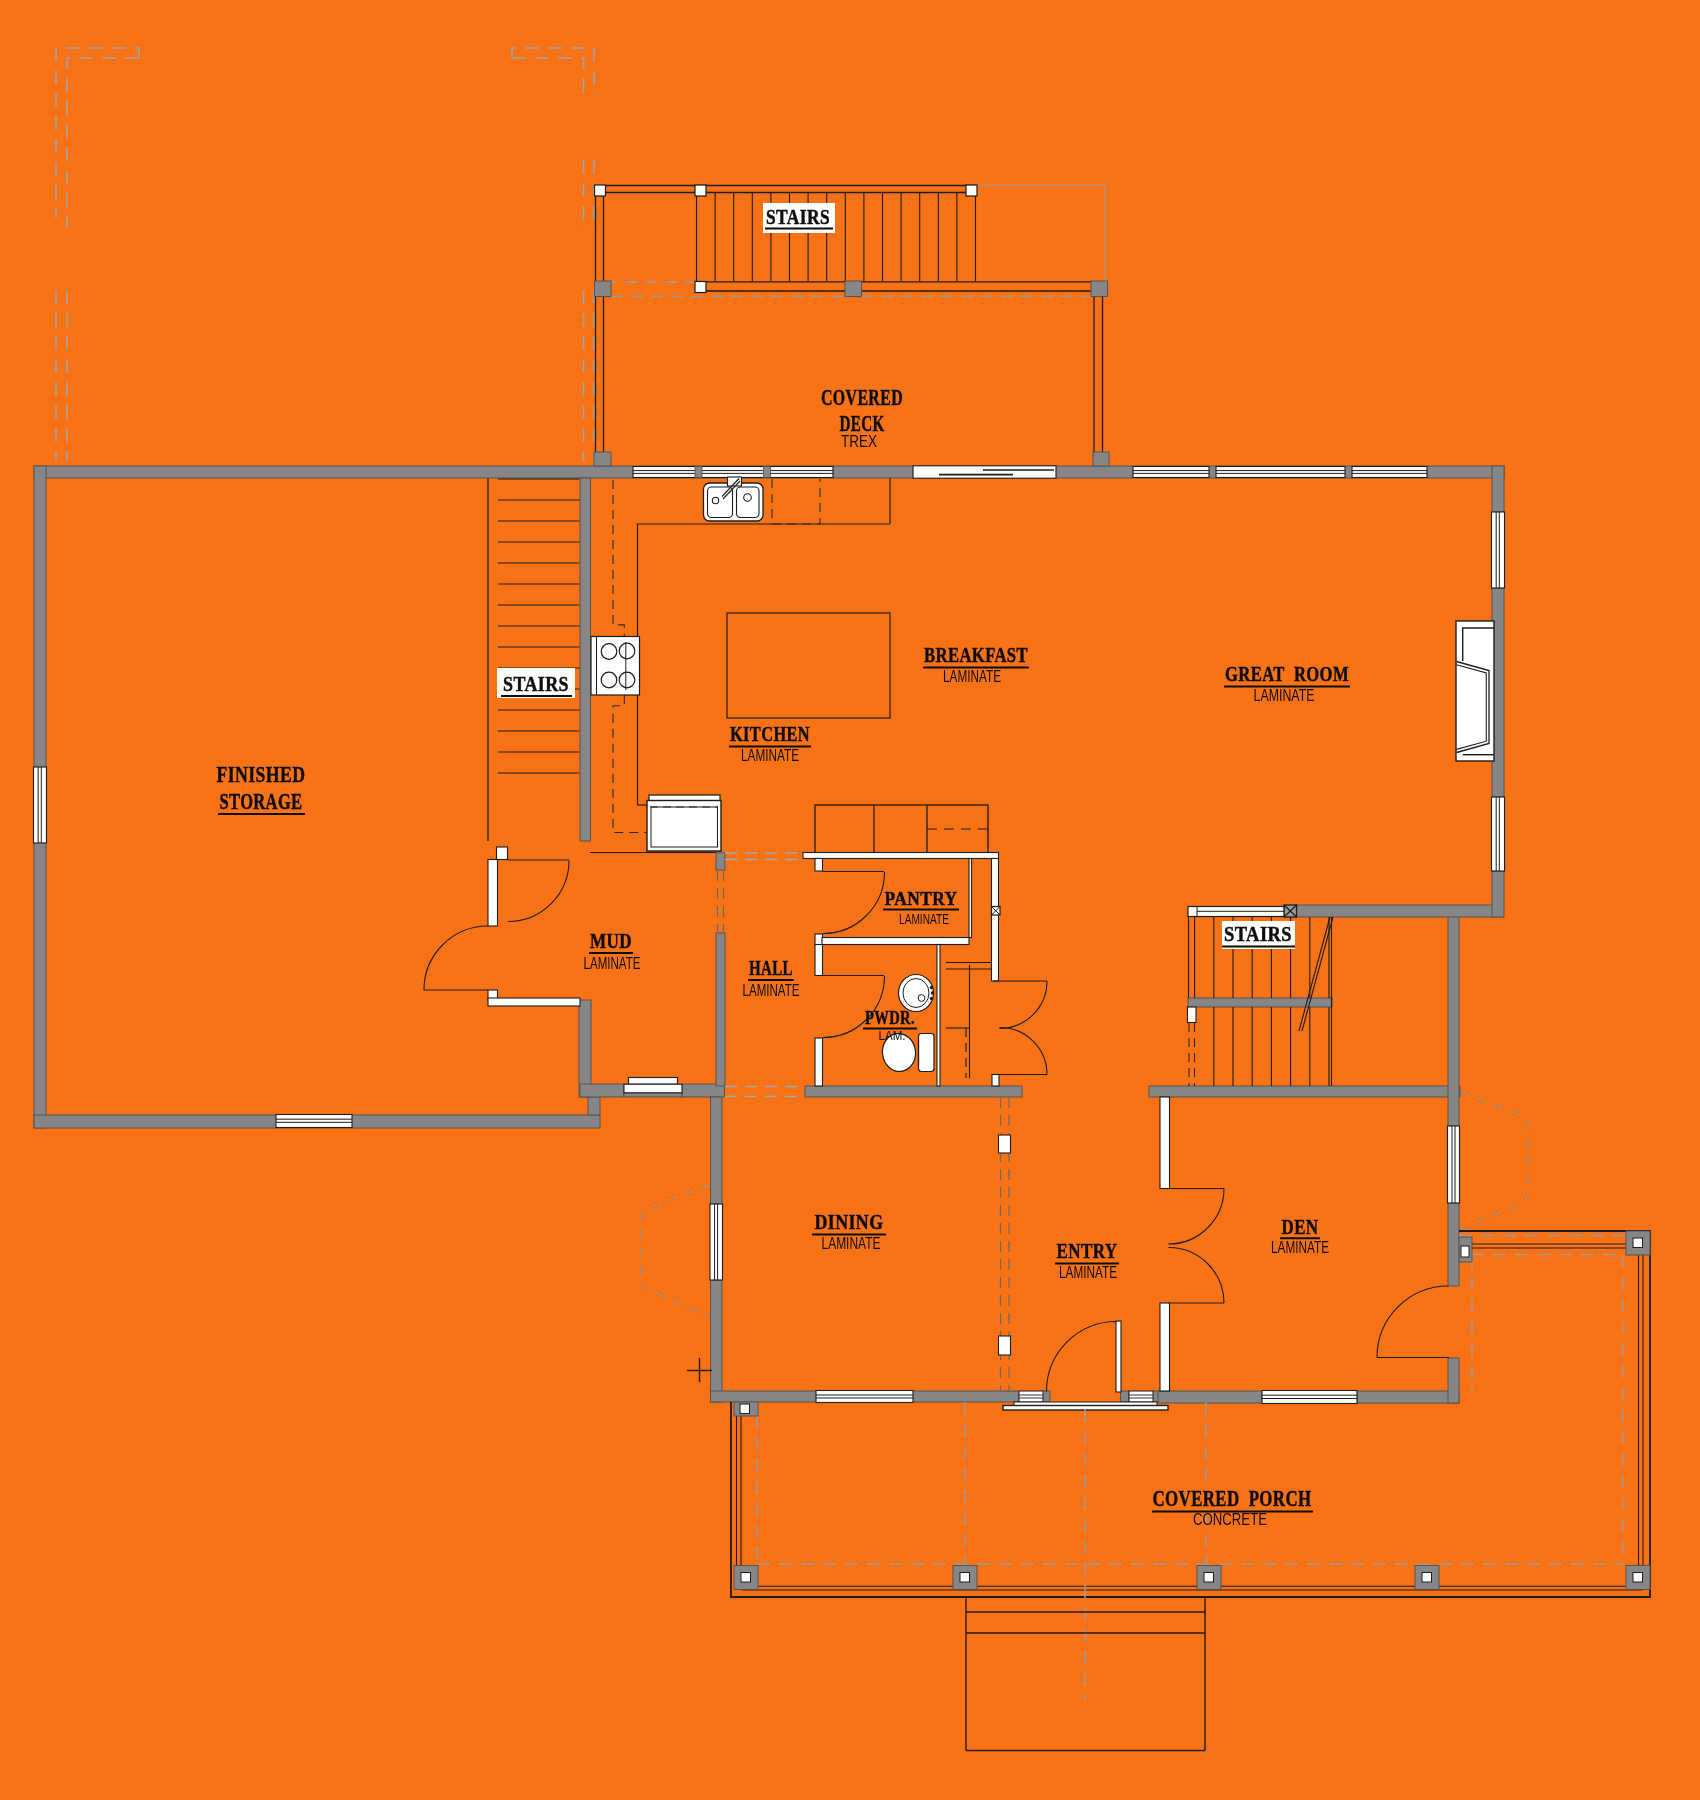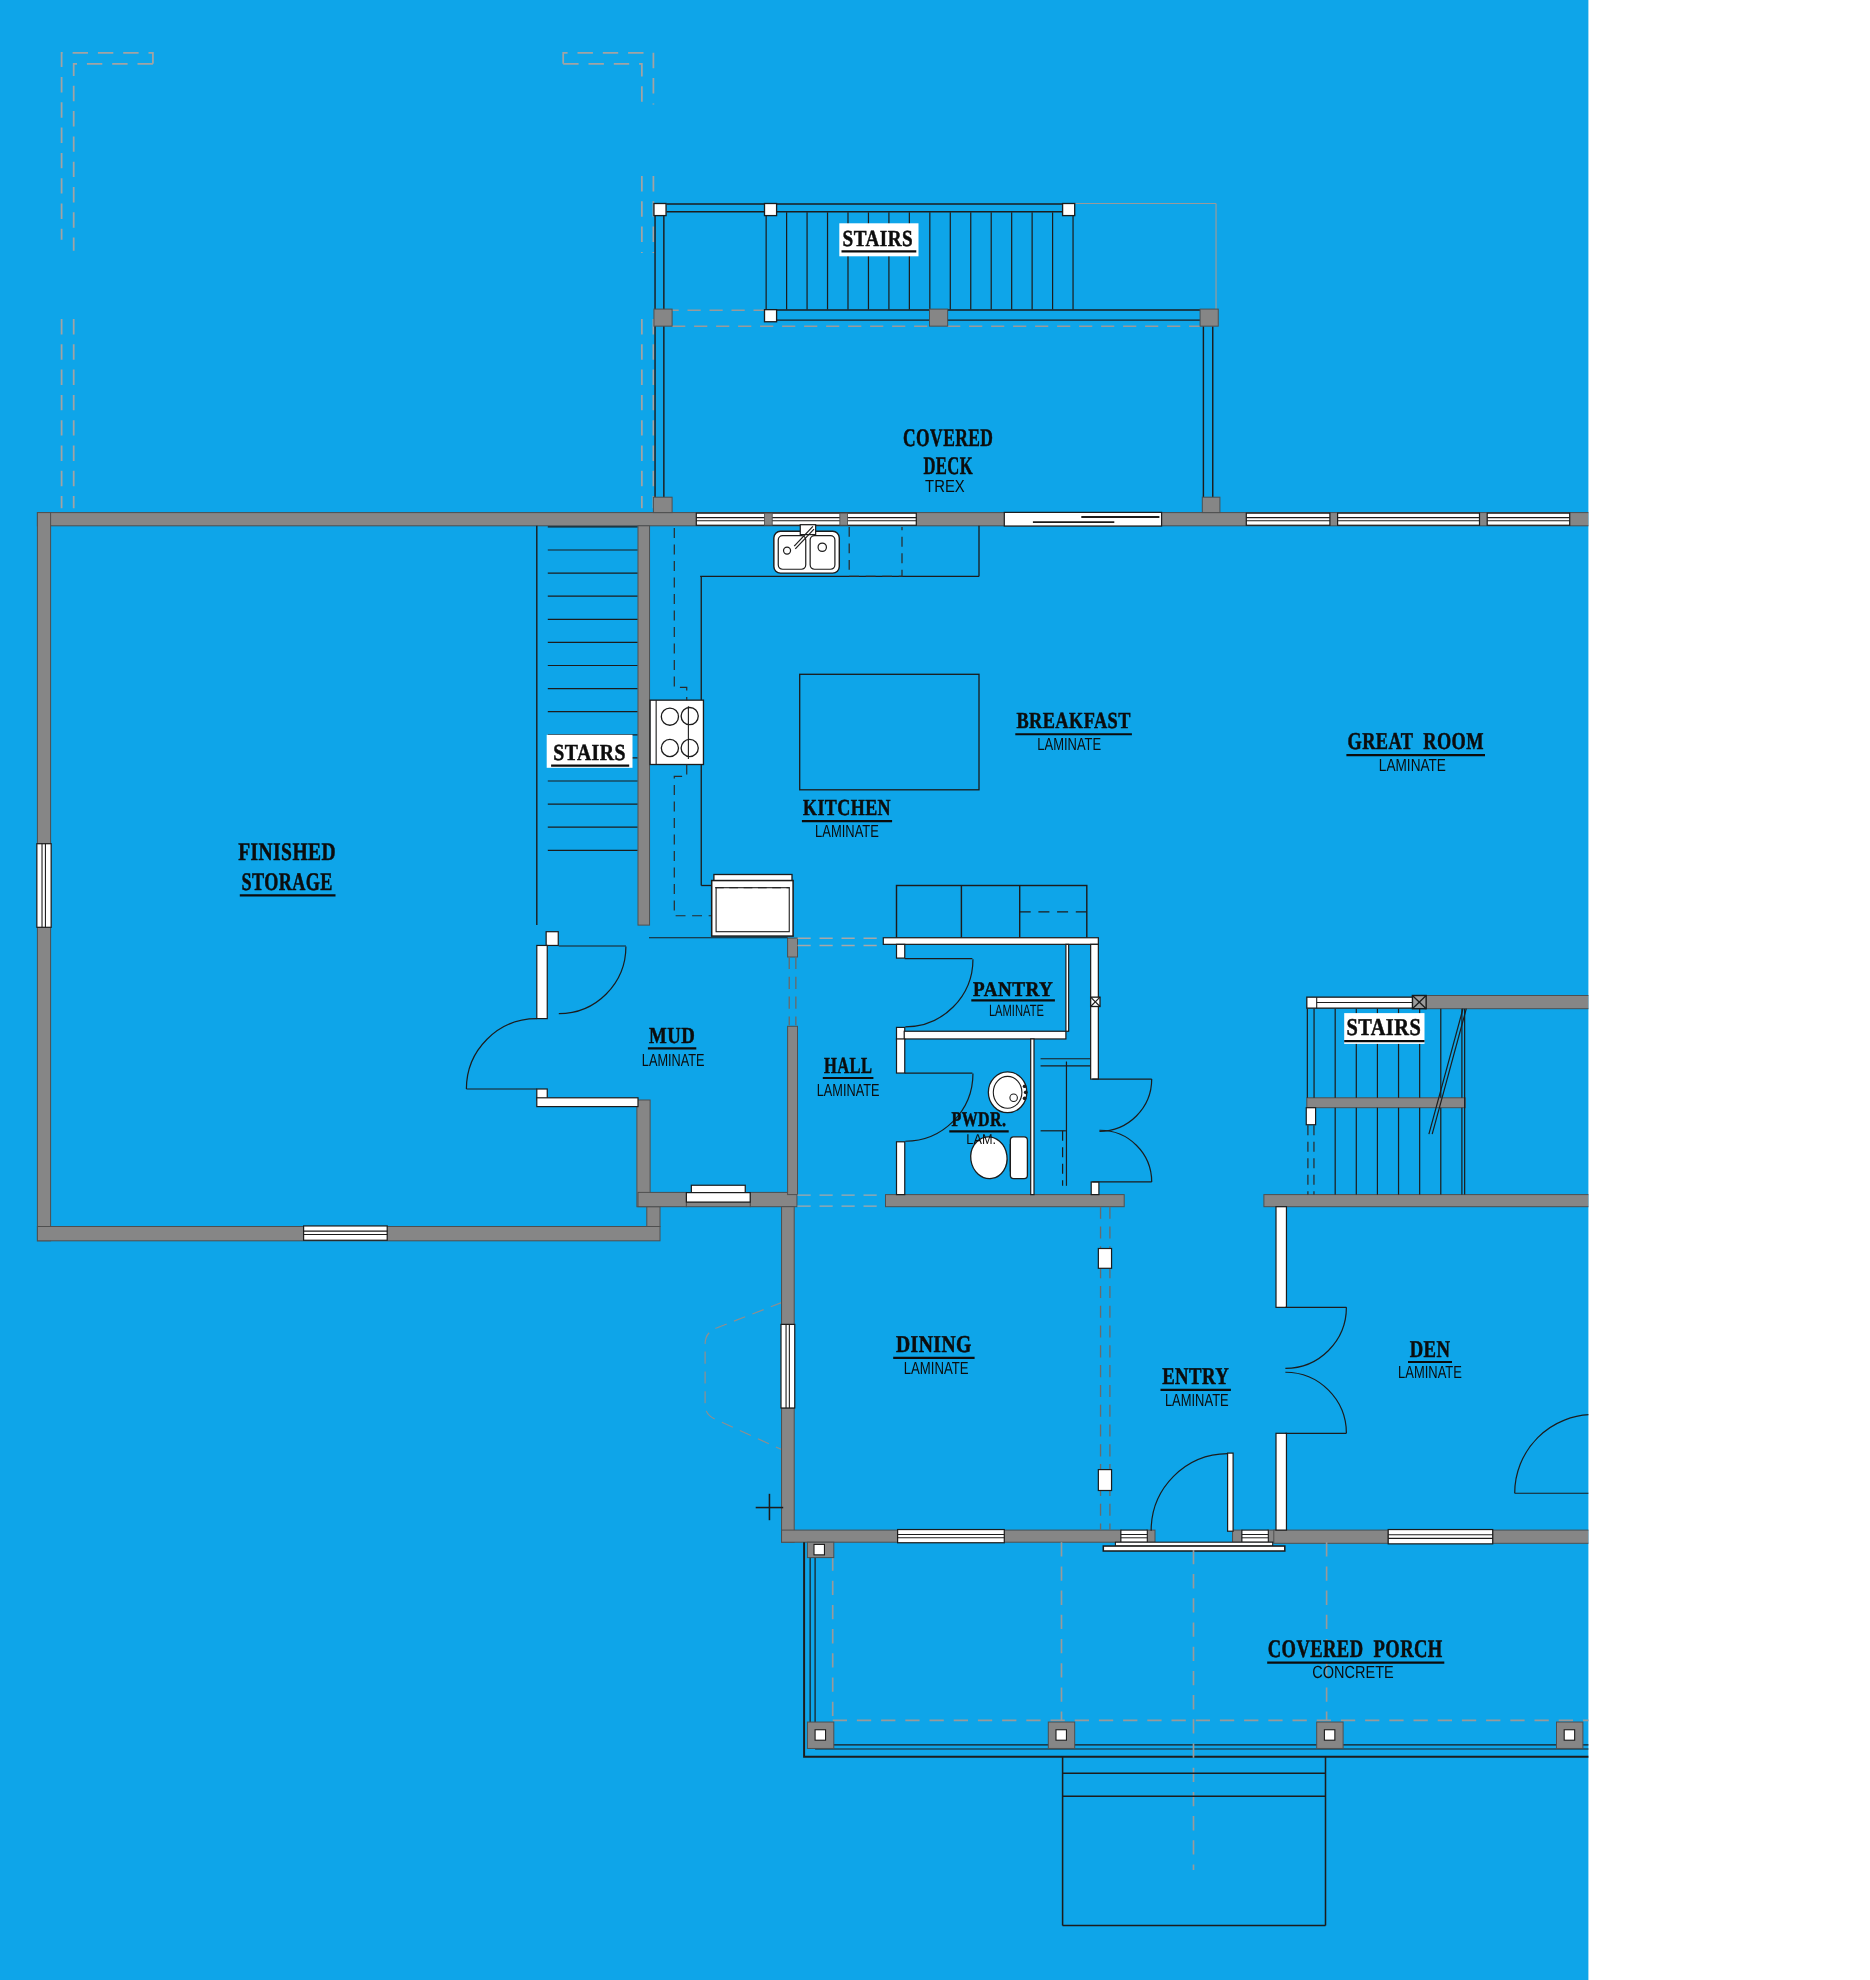--- a/index.html
+++ b/index.html
@@ -1,16 +1,16 @@
 <!DOCTYPE html>
 <html><head>
 <meta charset="utf-8">
 <style>
 html,body{margin:0;padding:0;background:#ffffff;}
-#page{position:relative;width:1444px;height:1800px;background:#0ea5e9;overflow:hidden;}
+#page{position:relative;width:1700px;height:1800px;background:#f97316;overflow:hidden;}
 svg{position:absolute;top:0;left:0;}
 text{font-family:"Liberation Serif", serif;fill:#0c0c0c;}
 .lab{font-weight:bold;letter-spacing:0.5px;stroke:#0c0c0c;stroke-width:0.45;paint-order:stroke;}
 .sub{font-family:"Liberation Sans", sans-serif;font-weight:normal;}
 </style>
 </head>
 <body>
 <div id="page">
 <svg width="1700" height="1800" viewBox="0 0 1700 1800">
 <g id="roofdash" fill="none" stroke="#a3a3a3" stroke-width="1.6" stroke-dasharray="14 9">

